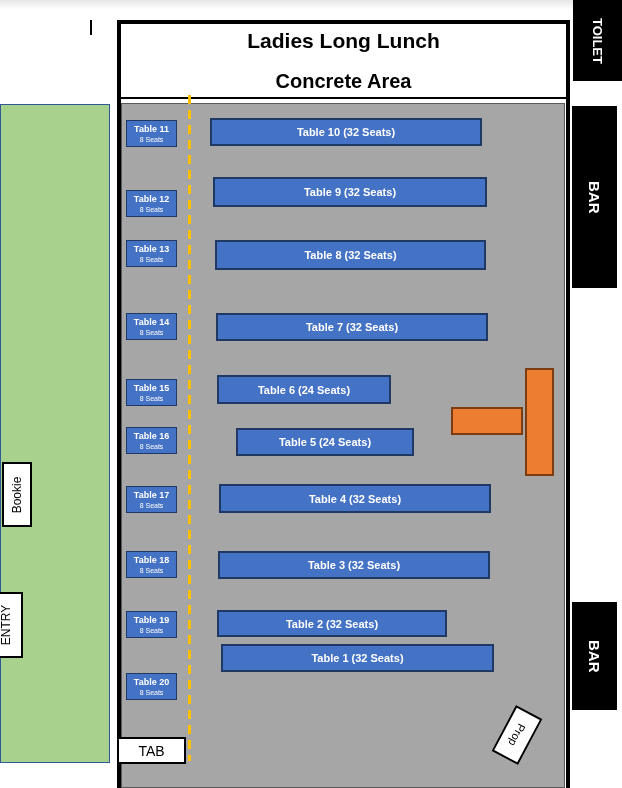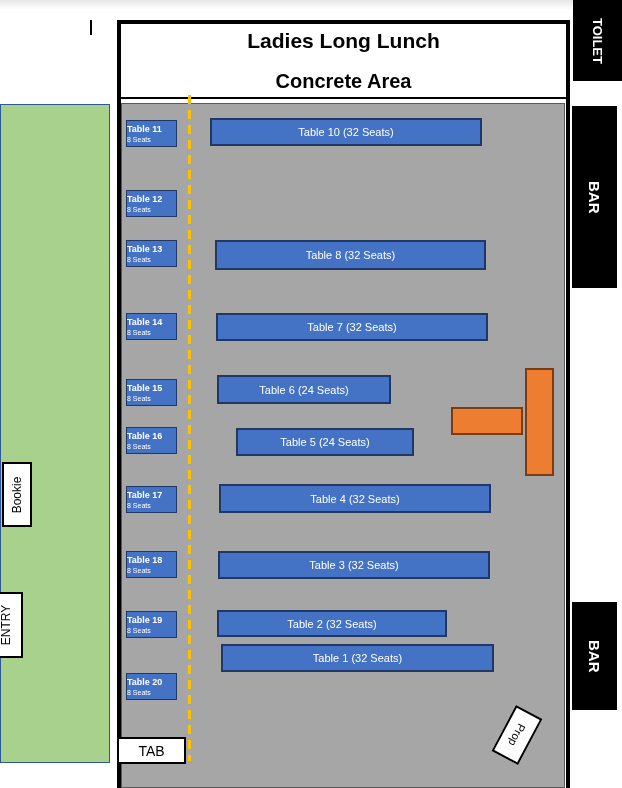--- a/index.html
+++ b/index.html
@@ -19,26 +19,26 @@
   .divider-line{left:121px;top:97px;width:445px;height:2px;background:#000;}
 
   
   .concrete-area{left:121px;top:103px;width:444px;height:685px;
                  background:#a6a6a6;border:1px solid #595959;}
   .dashed-line{left:188px;top:95px;width:3px;height:666px;
                background:repeating-linear-gradient(to bottom,#ffc000 0 9px,transparent 9px 15px);}
 
   
   .small-table{left:126px;width:51px;height:27px;background:#4472c4;border:1px solid #1f3864;
-               color:#fff;overflow:hidden;}
+               color:#fff;text-align:center;overflow:hidden;}
   .st-name{font-size:9px;font-weight:bold;line-height:11px;margin-top:3px;}
   .st-seats{font-size:7px;line-height:9px;}
   .large-table{background:#4472c4;border:2px solid #1f3864;color:#fff;
                display:flex;align-items:center;justify-content:center;
-               font-size:11px;font-weight:normal;}
+               font-size:11px;font-weight:bold;}
 
   
   .orange-shape{background:#ed7d31;border:2px solid #7d3b12;}
 
   
   .white-box{background:#fff;border:2px solid #000;display:flex;align-items:center;justify-content:center;color:#000;}
   .tab-box{left:117px;top:737px;width:69px;height:27px;font-size:14px;}
   .prop-box{left:491px;top:720px;width:52px;height:30px;font-size:11px;transform:rotate(118deg);}
   .bookie-box{left:2px;top:462px;width:30px;height:65px;font-size:12px;}
   .entry-box{left:-10px;top:592px;width:33px;height:66px;font-size:12px;}
@@ -113,20 +113,21 @@
   <div class="abs small-table" style="top:611px">
     <div class="st-name">Table 19</div>
     <div class="st-seats">8 Seats</div>
   </div>
   <div class="abs small-table" style="top:673px">
     <div class="st-name">Table 20</div>
     <div class="st-seats">8 Seats</div>
   </div>
 
   <div class="abs large-table" style="left:210px;top:118px;width:272px;height:28px">Table 10 (32 Seats)</div>
+  <div class="abs large-table" style="left:213px;top:177px;width:274px;height:30px">Table 9 (32 Seats)</div>
   <div class="abs large-table" style="left:215px;top:240px;width:271px;height:30px">Table 8 (32 Seats)</div>
   <div class="abs large-table" style="left:216px;top:313px;width:272px;height:28px">Table 7 (32 Seats)</div>
   <div class="abs large-table" style="left:217px;top:375px;width:174px;height:29px">Table 6 (24 Seats)</div>
   <div class="abs large-table" style="left:236px;top:428px;width:178px;height:28px">Table 5 (24 Seats)</div>
   <div class="abs large-table" style="left:219px;top:484px;width:272px;height:29px">Table 4 (32 Seats)</div>
   <div class="abs large-table" style="left:218px;top:551px;width:272px;height:28px">Table 3 (32 Seats)</div>
   <div class="abs large-table" style="left:217px;top:610px;width:230px;height:27px">Table 2 (32 Seats)</div>
   <div class="abs large-table" style="left:221px;top:644px;width:273px;height:28px">Table 1 (32 Seats)</div>
 
   <div class="abs orange-shape" style="left:525px;top:368px;width:29px;height:108px"></div>

